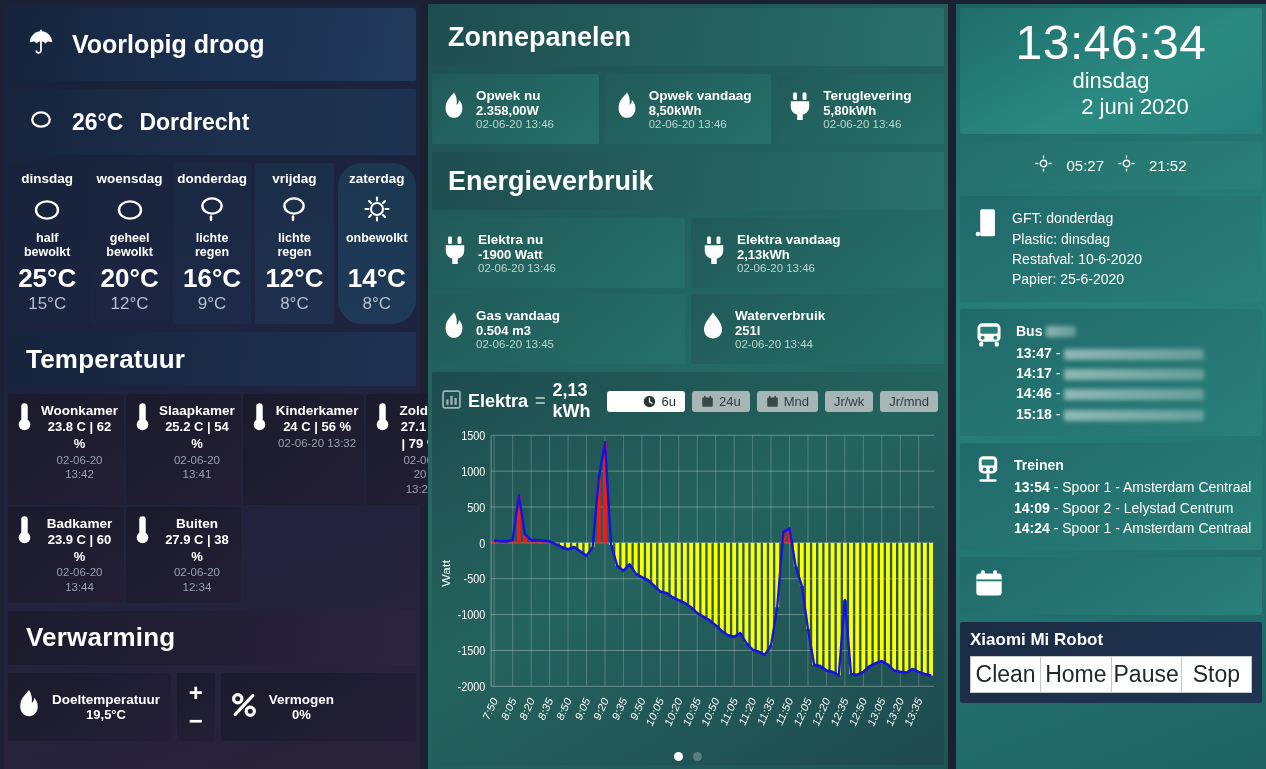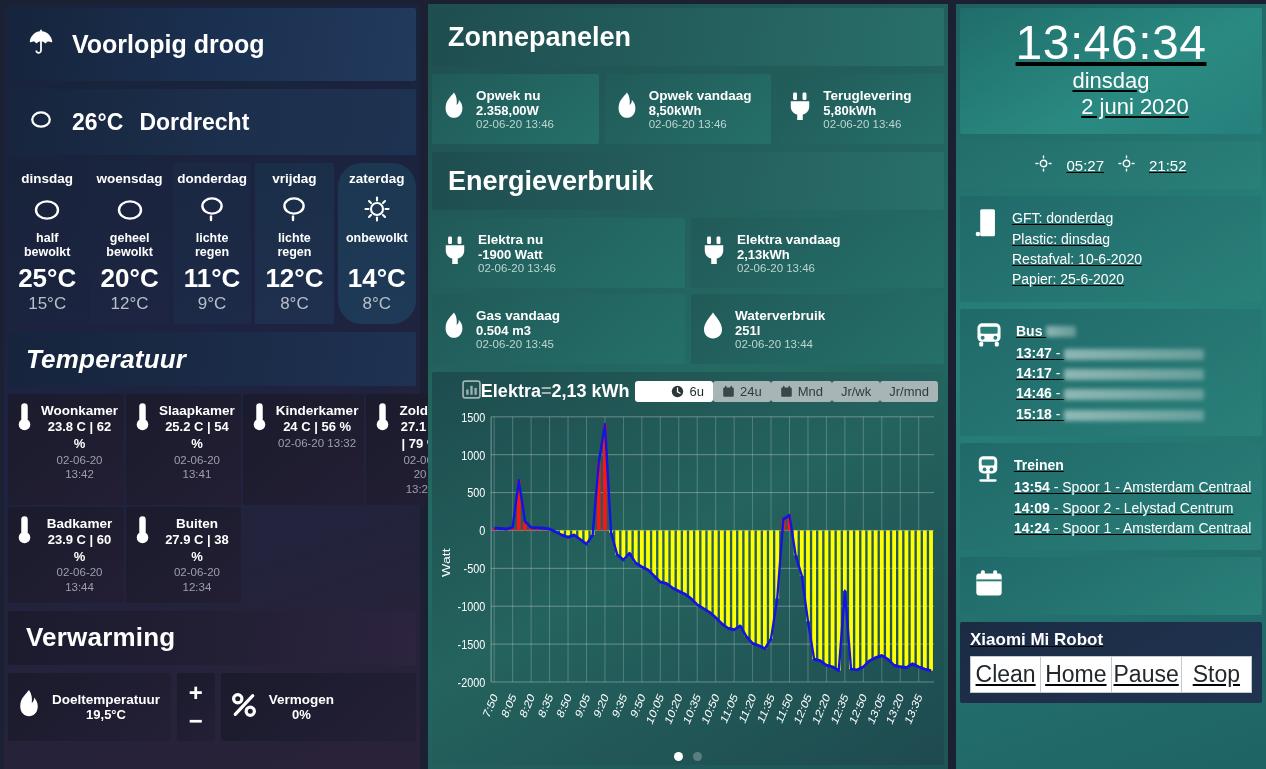--- a/index.html
+++ b/index.html
@@ -36,21 +36,20 @@
   .hdr-weather2 { height: 66px; font-size: 23px; font-weight: bold; gap: 16px;
     background: linear-gradient(100deg,#17253d 0%,#1c2f4c 55%,#1e3351 100%); }
   .sect-title {
     height: 54px; font-size: 26px; font-weight: bold; letter-spacing: .2px;
   }
   .sect-title.purple {
     background: linear-gradient(100deg,#1c1b2e 0%,#231f35 55%,#2d2440 100%);
   }
   .sect-title.blue {
     background: linear-gradient(100deg,#16243c 0%,#1b2c49 60%,#1f3252 100%);
-    font-style: italic;
   }
 
   
   .forecast { display: flex; gap: 4px; }
   .fc-day {
     flex: 1; border-radius: 2px;
     padding: 8px 2px 10px;
     text-align: center; color: #fff;
     background: linear-gradient(160deg,#18233b 0%,#1b2440 100%);
   }
@@ -123,21 +122,21 @@
   .tiles2 { display: grid; grid-template-columns: 1fr 1fr; gap: 6px; }
 
   
   .chart-card {
     flex: 1; border-radius: 2px;
     background: linear-gradient(150deg,#1e4c4e 0%,#24635e 45%,#1e4a4f 100%);
     padding: 6px 4px 2px 4px;
     display: flex; flex-direction: column;
     position: relative;
   }
-  .chart-top { display: flex; align-items: center; padding: 2px 2px 4px 6px; justify-content: flex-end; }
+  .chart-top { display: flex; align-items: center; gap: 7px; padding: 2px 2px 4px 6px; }
   .ct-label { color:#fff; font-size: 18px; font-weight: bold; }
   .ct-dash { color:#9fb3b1; font-size: 18px; font-weight: bold; }
   .ct-val { color:#fff; font-size: 18px; font-weight: bold; margin-right: 6px;}
   .rng-btn {
     display:flex; align-items:center; gap:5px;
     padding: 3px 9px; border-radius: 3px;
     font-size: 13px; color:#2f3b42; font-weight: normal;
     background: #a8b5b6; cursor: pointer; white-space: nowrap;
   }
   .rng-btn.active { background: #fff; color: #1d2a2c; padding-left: 36px; }
@@ -148,21 +147,20 @@
           display:flex; justify-content:center; gap: 10px; }
   .dot { width: 9px; height: 9px; border-radius: 50%; background: rgba(255,255,255,.25); }
   .dot.on { background: #fff; }
 
   
   .col-right {
     flex: 1;
     display: flex; flex-direction: column; gap: 7px;
     background: linear-gradient(160deg,#1f5f60 0%,#27817a 40%,#1f6364 100%);
     padding: 4px 4px 4px 4px;
-    text-decoration: underline;
   }
   .clock-card {
     background: linear-gradient(150deg,#1f6d6b 0%,#2a8a81 60%,#26807c 100%);
     border-radius: 2px; color: #fff; text-align: center;
     padding: 10px 0 14px;
   }
   .clock-time { font-size: 48px; font-weight: normal; letter-spacing: .5px; line-height: 1.05;}
   .clock-day { font-size: 22px; }
   .clock-date { font-size: 22px; margin-left: 48px; }
   .sun-card {
@@ -251,21 +249,21 @@
       <div class="fc-day">
         <div class="fc-name">donderdag</div>
         <div class="fc-ico">
           <svg width="40" height="34" viewBox="0 0 40 34" fill="none" stroke="#fff" stroke-width="2.4">
             <ellipse cx="20" cy="13" rx="9.6" ry="7.6"></ellipse>
               <line x1="19" y1="23.5" x2="19" y2="27" stroke-linecap="round"></line>
           </svg>
         </div>
         <div class="fc-desc" style="white-space:pre-line">lichte
 regen</div>
-        <div class="fc-hi">11°C</div>
+        <div class="fc-hi">16°C</div>
         <div class="fc-lo">9°C</div>
       </div>
       <div class="fc-day">
         <div class="fc-name">vrijdag</div>
         <div class="fc-ico">
           <svg width="40" height="34" viewBox="0 0 40 34" fill="none" stroke="#fff" stroke-width="2.4">
             <ellipse cx="20" cy="13" rx="9.6" ry="7.6"></ellipse>
               <line x1="19" y1="23.5" x2="19" y2="27" stroke-linecap="round"></line>
           </svg>
         </div>

